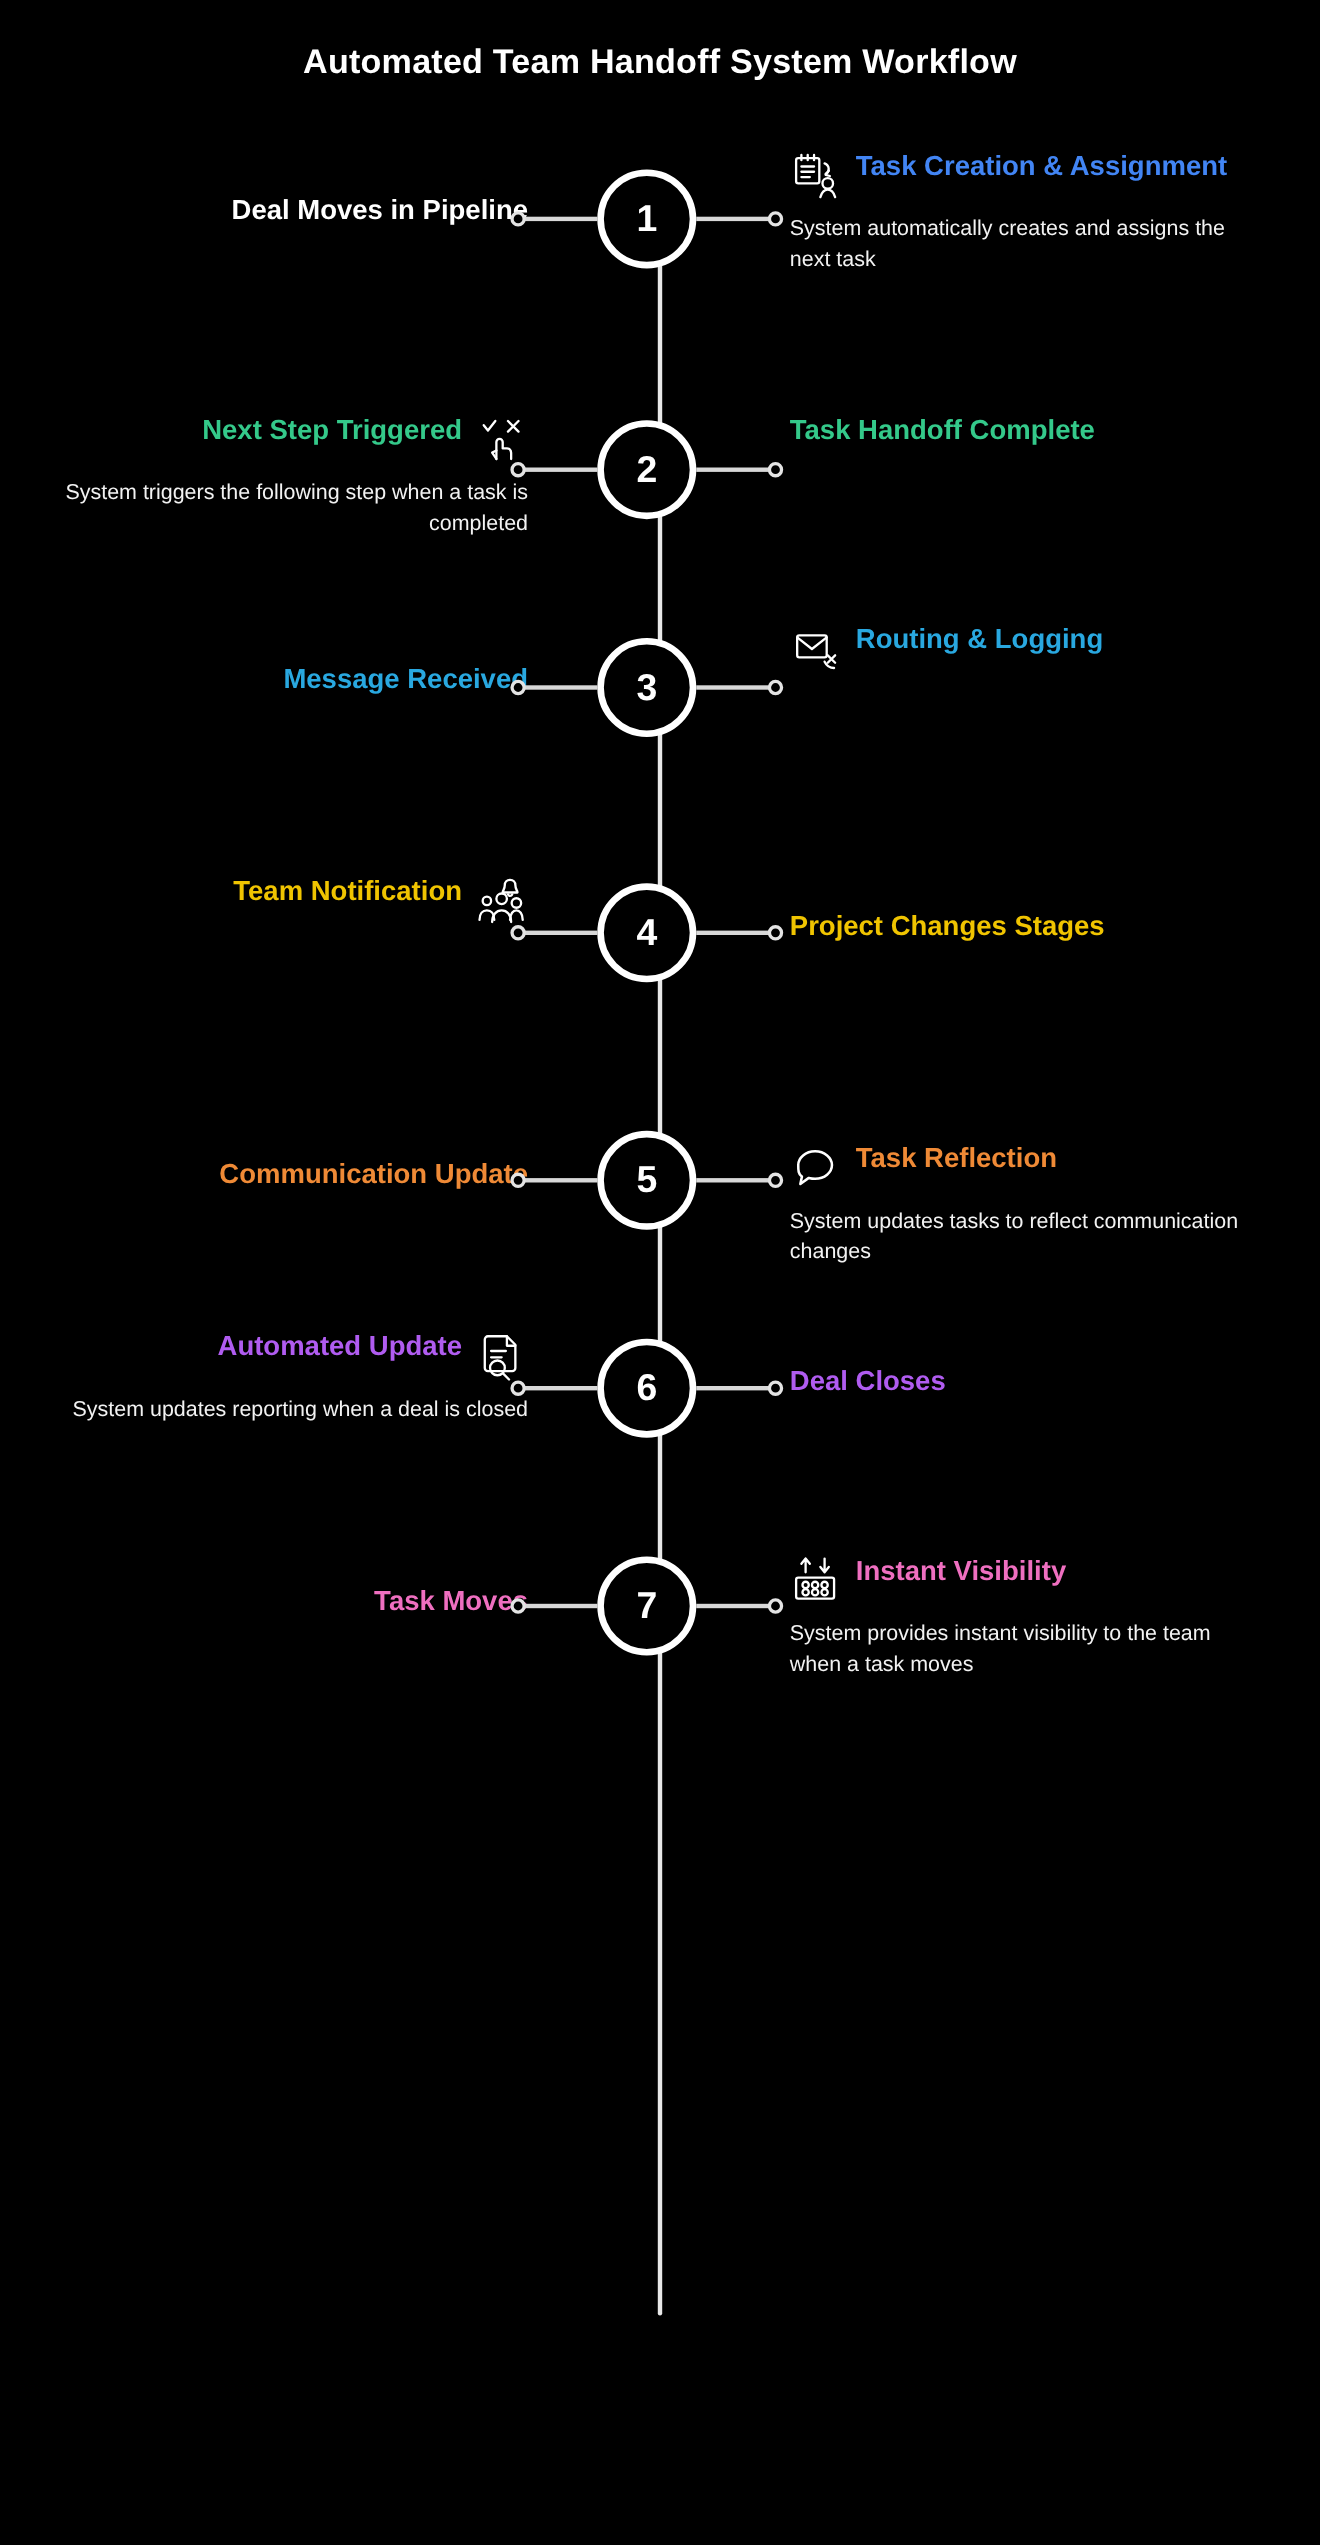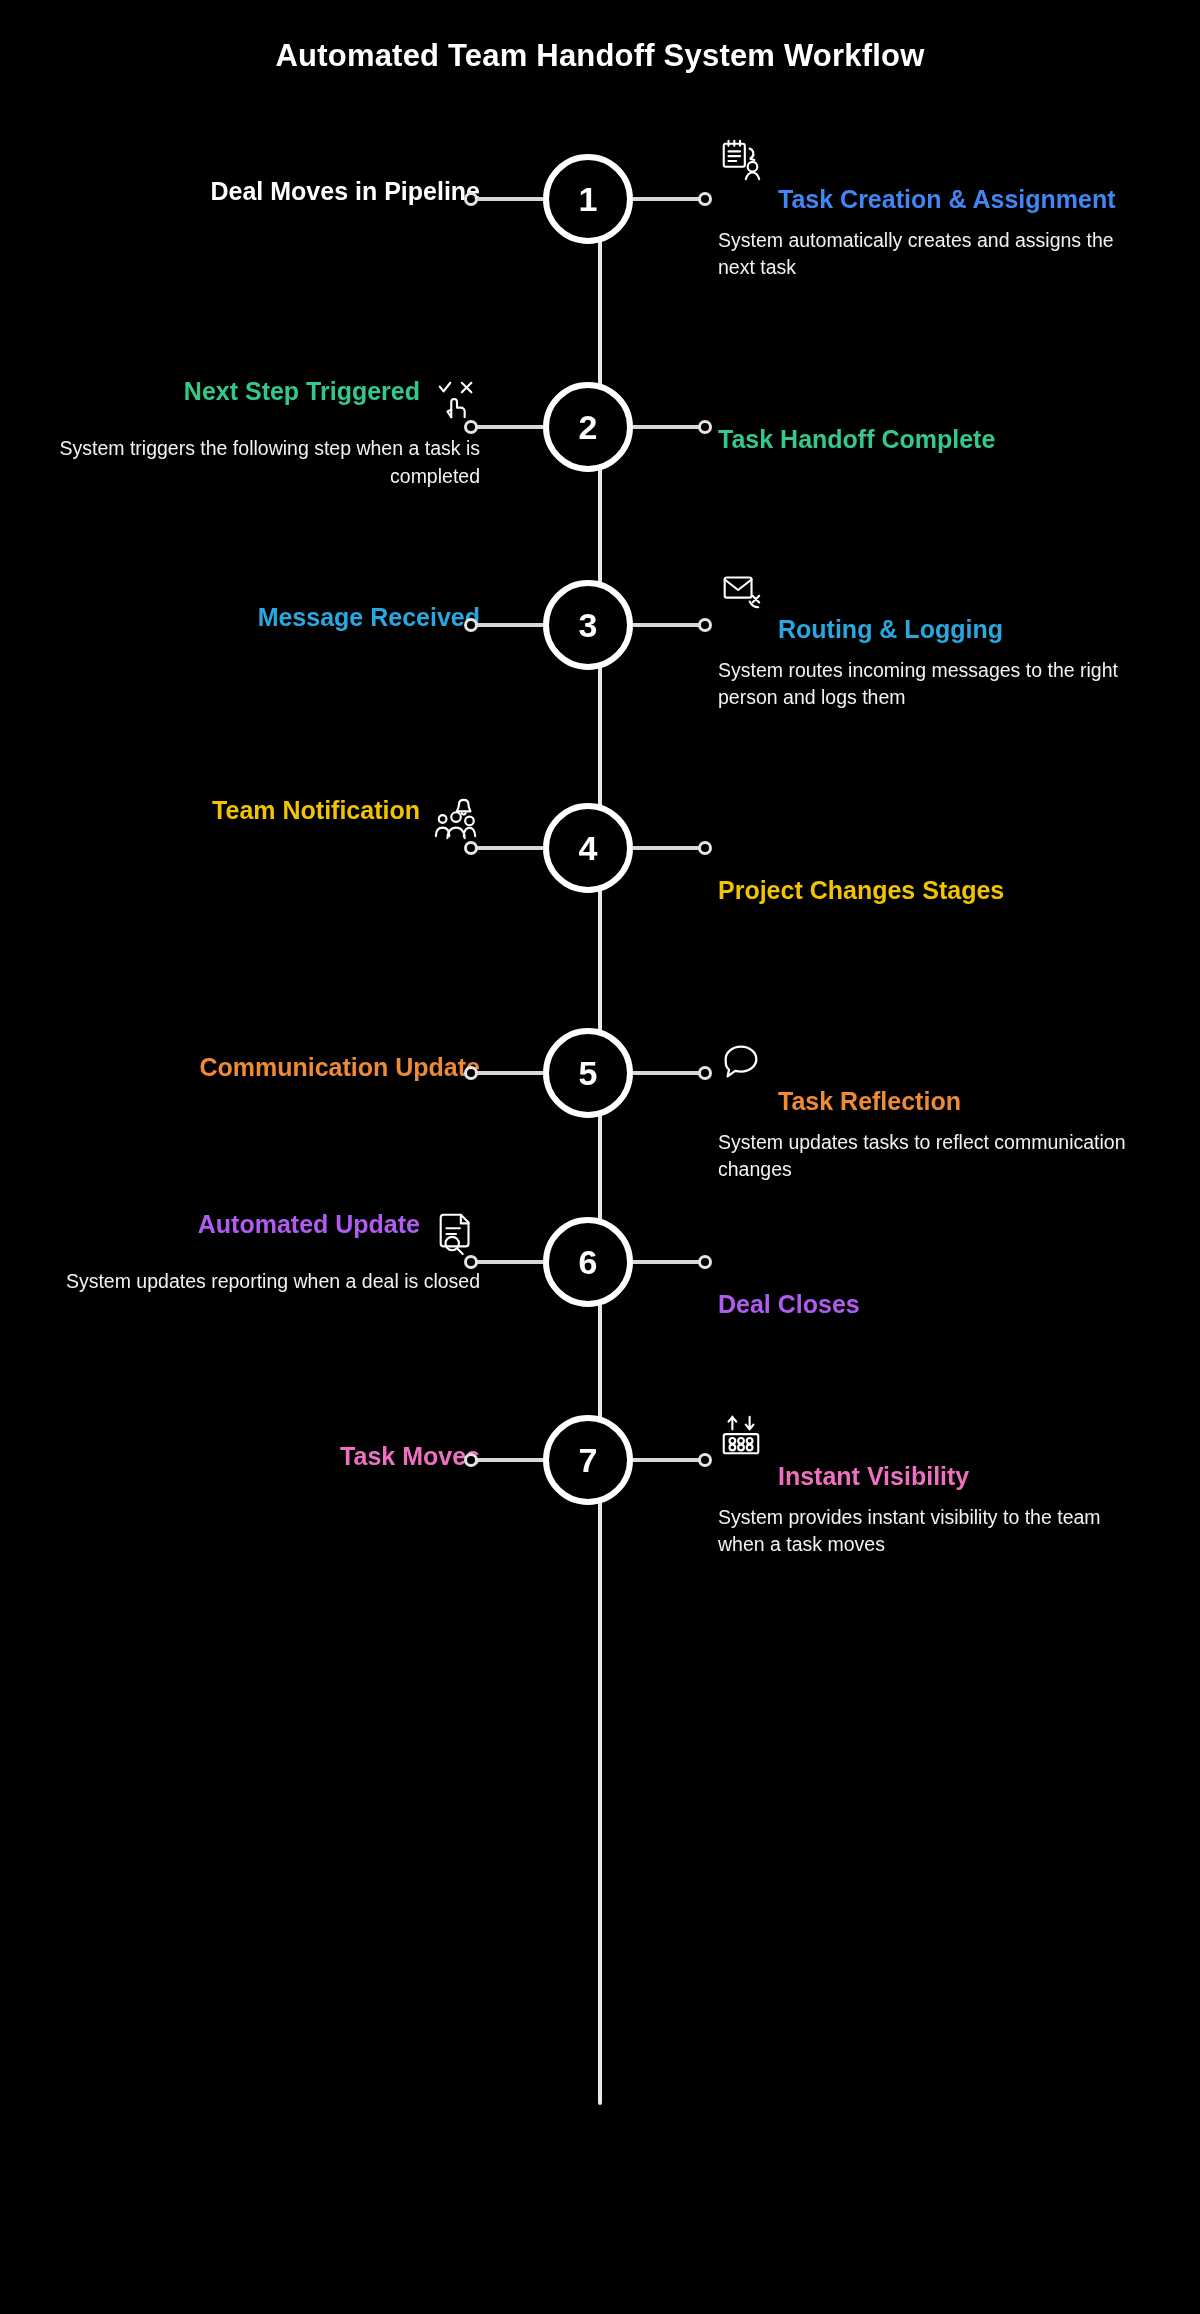--- a/index.html
+++ b/index.html
@@ -104,21 +104,20 @@
   }
   .right-head-row {
     display:flex;
     align-items:flex-start;
     gap:14px;
   }
   .right-label {
     font-size:25px;
     font-weight:bold;
     line-height:1.18;
-    margin-top:48px;
   }
   .right-desc {
     margin-top:12px;
     font-size:19.5px;
     line-height:1.42;
     color:#f2f2f2;
   }
   .icon { flex:0 0 auto; width:46px; height:46px; display:block; }
   .icon svg { width:46px; height:46px; display:block; }
 
@@ -218,21 +217,20 @@
         <span class="icon">
           <svg viewBox="0 0 48 48" fill="none" stroke="#fff" stroke-width="2.2" stroke-linecap="round" stroke-linejoin="round">
             <rect x="7" y="11" width="28" height="21" rx="2"></rect>
             <path d="M7 13l14 11 14-11"></path>
             <path d="M36 30l7 7M43 30l-7 7"></path>
             <path d="M33 36c2 4 5 6 9 6"></path>
           </svg>
         </span>
         <div class="right-label" style="color:#29a8e0">Routing &amp; Logging</div>
       </div>
-      <div class="right-desc">System routes incoming messages to the right person and logs them</div>
     </div>
   </div>
 
   <div class="step" style="top:848px">
     <div class="conn left"></div>
     <div class="dot left"></div>
     <div class="conn right"></div>
     <div class="dot right"></div>
     <div class="node">
       <span class="node-num">4</span>

